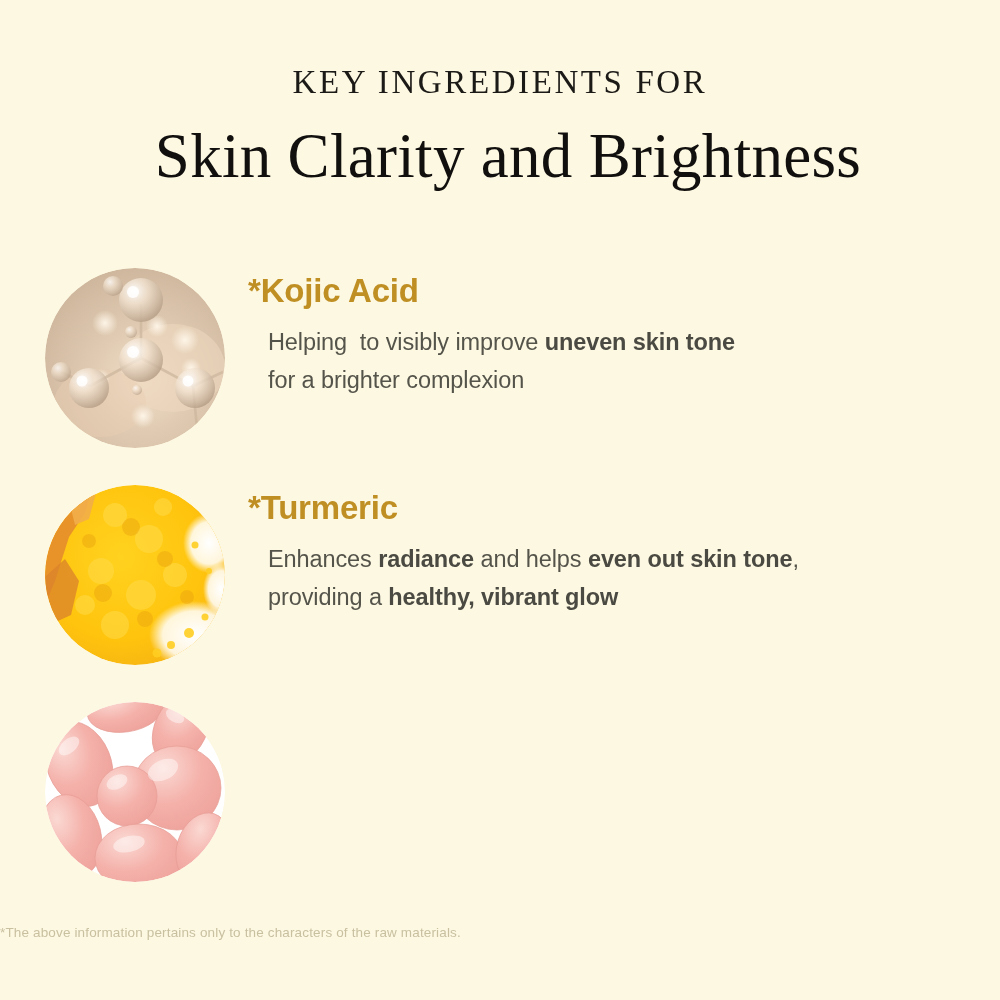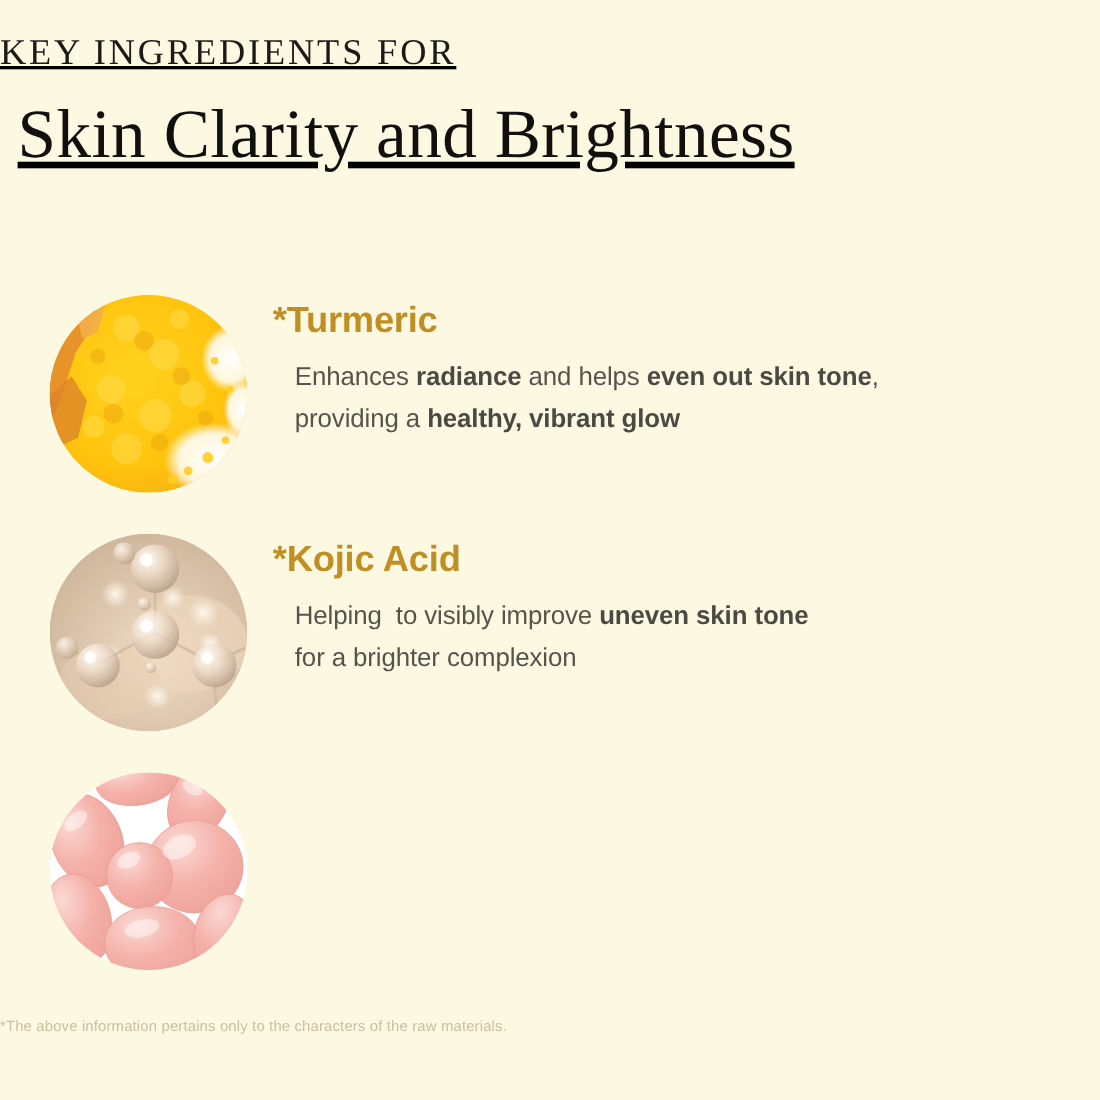--- a/index.html
+++ b/index.html
@@ -16,22 +16,22 @@
   }
 
   .page {
     position: absolute;
     inset: 0;
     background: #fdf8e2;
   }
 
   
   .header {
-    padding-top: 32px;
-    text-decoration: underline;
+    padding-top: 66px;
+    text-align: center;
   }
   .eyebrow {
     font-family: "Liberation Serif", serif;
     font-size: 33px;
     letter-spacing: 2.6px;
     color: #1c1a17;
     line-height: 1;
     font-weight: 400;
   }
   .headline {
@@ -109,82 +109,20 @@
 <body>
 
 <div class="page">
 
   <div class="header">
     <div class="eyebrow">KEY INGREDIENTS FOR</div>
     <div class="headline">Skin Clarity and Brightness</div>
   </div>
 
   <div class="rows">
-
-    <div class="row">
-      <div class="thumb">
-        <svg viewBox="0 0 180 180" xmlns="http://www.w3.org/2000/svg" aria-hidden="true">
-          <defs>
-            <radialGradient id="tbg" cx="42%" cy="40%" r="82%">
-              <stop offset="0%" stop-color="#ffd21f"></stop>
-              <stop offset="55%" stop-color="#ffc40d"></stop>
-              <stop offset="100%" stop-color="#f0a818"></stop>
-            </radialGradient>
-            <radialGradient id="twhite" cx="50%" cy="50%" r="50%">
-              <stop offset="0%" stop-color="#ffffff"></stop>
-              <stop offset="70%" stop-color="#ffffff" stop-opacity=".85"></stop>
-              <stop offset="100%" stop-color="#ffffff" stop-opacity="0"></stop>
-            </radialGradient>
-            <clipPath id="tclip">
-                <circle cx="90" cy="90" r="90"></circle>
-              </clipPath>
-          </defs>
-          <g clip-path="url(#tclip)">
-            <rect width="180" height="180" fill="url(#tbg)"></rect>
-            <path d="M0 0 L48 0 L40 28 L24 52 L10 96 L0 120 Z" fill="#e8922a"></path>
-            <path d="M22 8 L52 4 L44 34 L30 40 Z" fill="#f2ae4a" opacity=".9"></path>
-            <path d="M0 92 L20 74 L34 96 L26 130 L4 140 Z" fill="#d9822b" opacity=".75"></path>
-            <ellipse cx="164" cy="58" rx="26" ry="30" fill="url(#twhite)"></ellipse>
-            <ellipse cx="150" cy="150" rx="46" ry="34" fill="url(#twhite)"></ellipse>
-            <ellipse cx="176" cy="104" rx="18" ry="26" fill="url(#twhite)"></ellipse>
-            <g fill="#ffce22" opacity=".9">
-              <circle cx="144" cy="148" r="5"></circle>
-                <circle cx="126" cy="160" r="4"></circle>
-              <circle cx="160" cy="132" r="3.5"></circle>
-                <circle cx="112" cy="168" r="4.5"></circle>
-              <circle cx="150" cy="60" r="3.5"></circle>
-                <circle cx="164" cy="86" r="3"></circle>
-            </g>
-            <g fill="#ffdb4a" opacity=".55">
-              <circle cx="70" cy="30" r="12"></circle>
-                <circle cx="104" cy="54" r="14"></circle>
-              <circle cx="56" cy="86" r="13"></circle>
-                <circle cx="96" cy="110" r="15"></circle>
-              <circle cx="130" cy="90" r="12"></circle>
-                <circle cx="70" cy="140" r="14"></circle>
-              <circle cx="40" cy="120" r="10"></circle>
-                <circle cx="118" cy="22" r="9"></circle>
-            </g>
-            <g fill="#e9a311" opacity=".45">
-              <circle cx="86" cy="42" r="9"></circle>
-                <circle cx="120" cy="74" r="8"></circle>
-              <circle cx="58" cy="108" r="9"></circle>
-                <circle cx="100" cy="134" r="8"></circle>
-              <circle cx="44" cy="56" r="7"></circle>
-                <circle cx="142" cy="112" r="7"></circle>
-            </g>
-          </g>
-        </svg>
-      </div>
-      <div class="copy">
-        <div class="ing-title">*Turmeric</div>
-        <div class="ing-desc"><span>Enhances </span><b>radiance</b><span> and helps </span><b>even out skin tone</b><span>,
-providing a </span><b>healthy, vibrant glow</b></div>
-      </div>
-    </div>
 
     <div class="row">
       <div class="thumb">
         <svg viewBox="0 0 180 180" xmlns="http://www.w3.org/2000/svg" aria-hidden="true">
           <defs>
             <radialGradient id="kbg" cx="55%" cy="62%" r="78%">
               <stop offset="0%" stop-color="#f0ddc6"></stop>
               <stop offset="45%" stop-color="#ddc7ae"></stop>
               <stop offset="100%" stop-color="#c6ae94"></stop>
             </radialGradient>
@@ -240,20 +178,82 @@
         <div class="ing-title">*Kojic Acid</div>
         <div class="ing-desc"><span>Helping  to visibly improve </span><b>uneven skin tone</b><span>
 for a brighter complexion</span></div>
       </div>
     </div>
 
     <div class="row">
       <div class="thumb">
         <svg viewBox="0 0 180 180" xmlns="http://www.w3.org/2000/svg" aria-hidden="true">
           <defs>
+            <radialGradient id="tbg" cx="42%" cy="40%" r="82%">
+              <stop offset="0%" stop-color="#ffd21f"></stop>
+              <stop offset="55%" stop-color="#ffc40d"></stop>
+              <stop offset="100%" stop-color="#f0a818"></stop>
+            </radialGradient>
+            <radialGradient id="twhite" cx="50%" cy="50%" r="50%">
+              <stop offset="0%" stop-color="#ffffff"></stop>
+              <stop offset="70%" stop-color="#ffffff" stop-opacity=".85"></stop>
+              <stop offset="100%" stop-color="#ffffff" stop-opacity="0"></stop>
+            </radialGradient>
+            <clipPath id="tclip">
+                <circle cx="90" cy="90" r="90"></circle>
+              </clipPath>
+          </defs>
+          <g clip-path="url(#tclip)">
+            <rect width="180" height="180" fill="url(#tbg)"></rect>
+            <path d="M0 0 L48 0 L40 28 L24 52 L10 96 L0 120 Z" fill="#e8922a"></path>
+            <path d="M22 8 L52 4 L44 34 L30 40 Z" fill="#f2ae4a" opacity=".9"></path>
+            <path d="M0 92 L20 74 L34 96 L26 130 L4 140 Z" fill="#d9822b" opacity=".75"></path>
+            <ellipse cx="164" cy="58" rx="26" ry="30" fill="url(#twhite)"></ellipse>
+            <ellipse cx="150" cy="150" rx="46" ry="34" fill="url(#twhite)"></ellipse>
+            <ellipse cx="176" cy="104" rx="18" ry="26" fill="url(#twhite)"></ellipse>
+            <g fill="#ffce22" opacity=".9">
+              <circle cx="144" cy="148" r="5"></circle>
+                <circle cx="126" cy="160" r="4"></circle>
+              <circle cx="160" cy="132" r="3.5"></circle>
+                <circle cx="112" cy="168" r="4.5"></circle>
+              <circle cx="150" cy="60" r="3.5"></circle>
+                <circle cx="164" cy="86" r="3"></circle>
+            </g>
+            <g fill="#ffdb4a" opacity=".55">
+              <circle cx="70" cy="30" r="12"></circle>
+                <circle cx="104" cy="54" r="14"></circle>
+              <circle cx="56" cy="86" r="13"></circle>
+                <circle cx="96" cy="110" r="15"></circle>
+              <circle cx="130" cy="90" r="12"></circle>
+                <circle cx="70" cy="140" r="14"></circle>
+              <circle cx="40" cy="120" r="10"></circle>
+                <circle cx="118" cy="22" r="9"></circle>
+            </g>
+            <g fill="#e9a311" opacity=".45">
+              <circle cx="86" cy="42" r="9"></circle>
+                <circle cx="120" cy="74" r="8"></circle>
+              <circle cx="58" cy="108" r="9"></circle>
+                <circle cx="100" cy="134" r="8"></circle>
+              <circle cx="44" cy="56" r="7"></circle>
+                <circle cx="142" cy="112" r="7"></circle>
+            </g>
+          </g>
+        </svg>
+      </div>
+      <div class="copy">
+        <div class="ing-title">*Turmeric</div>
+        <div class="ing-desc"><span>Enhances </span><b>radiance</b><span> and helps </span><b>even out skin tone</b><span>,
+providing a </span><b>healthy, vibrant glow</b></div>
+      </div>
+    </div>
+
+    <div class="row">
+      <div class="thumb">
+        <svg viewBox="0 0 180 180" xmlns="http://www.w3.org/2000/svg" aria-hidden="true">
+          <defs>
             <radialGradient id="cpill" cx="34%" cy="26%" r="80%">
               <stop offset="0%" stop-color="#fbd9d3"></stop>
               <stop offset="55%" stop-color="#f4b1aa"></stop>
               <stop offset="100%" stop-color="#eea39b"></stop>
             </radialGradient>
             <clipPath id="cclip">
                 <circle cx="90" cy="90" r="90"></circle>
               </clipPath>
           </defs>
           <g clip-path="url(#cclip)">

